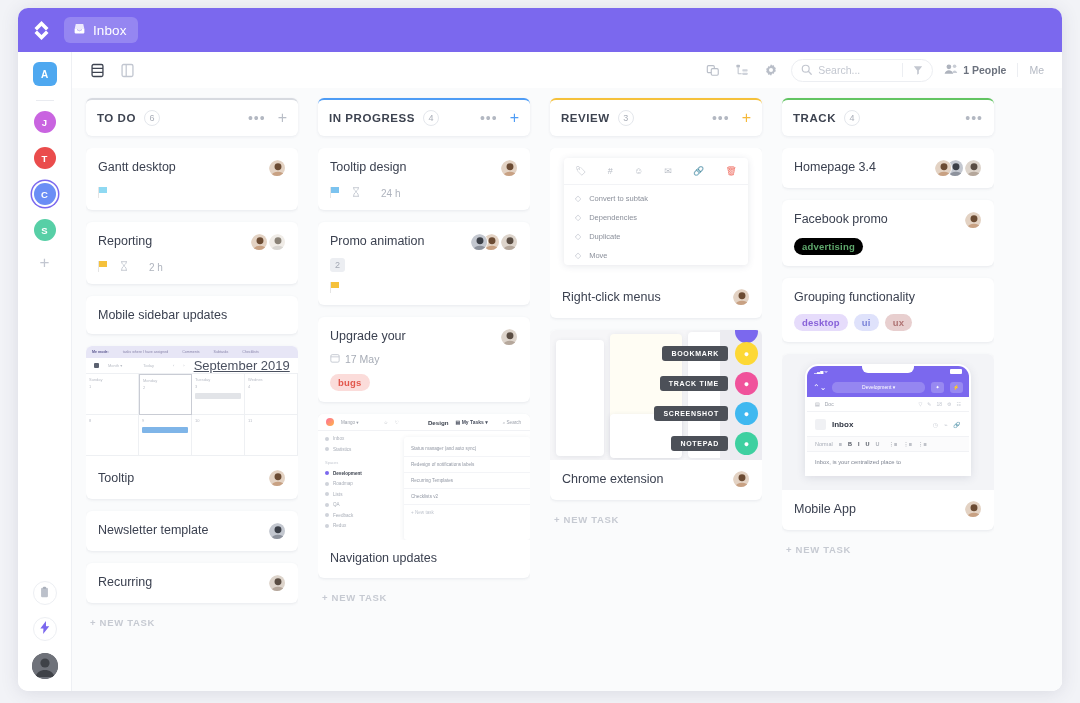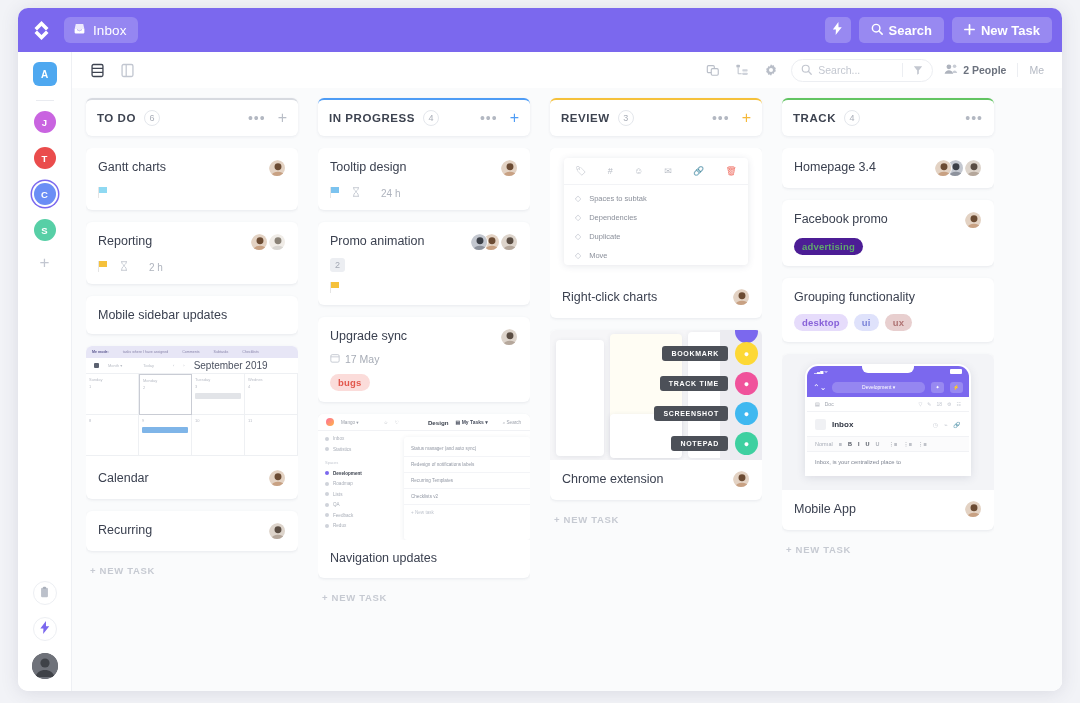--- a/index.html
+++ b/index.html
@@ -191,21 +191,21 @@
   .card-foot .card-title { font-size: 12.5px; }
 
   .newtask { font-size: 9.5px; color: #c6cad2; letter-spacing: .7px; font-weight: 600; padding: 2px 4px 0; cursor: pointer; }
 
   
   .mini-cal { height: 113px; background: #fff; position: relative; font-size: 4px; color: #b9bdc6; }
   .mc-bar { height: 12px; background: #e7e6f6; display: flex; align-items: center; padding: 0 6px; gap: 14px; font-size: 3.6px; color: #8a86ab; }
   .mc-bar b { color: #5c5890; }
   .mc-ctrl { height: 16px; display: flex; align-items: center; gap: 9px; padding: 0 8px; border-bottom: 1px solid #eef0f3; }
   .mc-sq { width: 5px; height: 5px; background: #5b6170; border-radius: 1px; }
-  .mc-month { font-size: 10px; color: #4b5160; margin-left: 0; }
+  .mc-month { font-size: 13px; color: #4b5160; margin-left: 0; text-decoration: underline; }
   .mc-grid { display: grid; grid-template-columns: repeat(4,1fr); }
   .mc-cell { height: 41px; border-right: 1px solid #eef0f3; border-bottom: 1px solid #eef0f3; padding: 3px 3px 0; position: relative; }
   .mc-cell.hl { border: 1px solid #c9ccd4; }
   .mc-ev { height: 6px; border-radius: 1px; margin-top: 4px; }
 
   
   .mini-app { height: 126px; background: #fff; position: relative; }
   .ma-top { height: 17px; display: flex; align-items: center; gap: 7px; padding: 0 8px; border-bottom: 1px solid #f1f2f5; font-size: 4.6px; color: #9ba0aa; }
   .ma-logo { width: 8px; height: 8px; border-radius: 50%; background: linear-gradient(135deg,#ff6b9d,#ffb547); }
   .ma-design { font-size: 6.2px; color: #3e4450; font-weight: 700; margin-left: 22px; }
@@ -279,46 +279,20 @@
         <svg width="13" height="13" viewBox="0 0 16 16" aria-hidden="true">
           <path d="M2 8.5V13a1 1 0 001 1h10a1 1 0 001-1V8.5h-3.2a2.8 2.8 0 01-5.6 0z" fill="#fff"></path>
           <path d="M3.4 2.6h9.2L14 8.5h-3.6a2.4 2.4 0 01-4.8 0H2z" fill="#fff" opacity=".82"></path>
         </svg>
       </span>
       <span>Inbox</span>
     </div>
 
     <div class="topbar-spacer"></div>
 
-    <div class="tb-right">
-      <div class="tb-icon-btn">
-        <span>
-          <svg width="11" height="13" viewBox="0 0 10 14" aria-hidden="true">
-            <path d="M6 0 0 8h3.3L3 14 9.6 5.6H6.1z" fill="#fff"></path>
-          </svg>
-        </span>
-      </div>
-      <div class="tb-btn">
-        <span>
-          <svg width="12" height="12" viewBox="0 0 14 14" aria-hidden="true">
-            <circle cx="6" cy="6" r="4.4" fill="none" stroke="#fff" stroke-width="1.7"></circle>
-            <line x1="9.3" y1="9.3" x2="13" y2="13" stroke="#fff" stroke-width="1.8" stroke-linecap="round"></line>
-          </svg>
-        </span>
-        <span>Search</span>
-      </div>
-      <div class="tb-btn">
-        <span>
-          <svg width="11" height="11" viewBox="0 0 12 12" aria-hidden="true">
-            <path d="M6 1v10M1 6h10" stroke="#fff" stroke-width="1.9" stroke-linecap="round"></path>
-          </svg>
-        </span>
-        <span>New Task</span>
-      </div>
-    </div>
   </div>
 
   <div class="body-row">
 
     <div class="rail">
       <div class="rail-sq">
         <span>A</span>
       </div>
       <div class="rail-div"></div>
       <div id="rail-items">
@@ -422,42 +396,42 @@
 
           <div class="people">
             <span>
               <svg width="14" height="12" viewBox="0 0 16 13" aria-hidden="true">
                 <circle cx="5.6" cy="4" r="2.7" fill="#aeb3bd"></circle>
                 <path d="M.7 12c.6-2.7 2.5-4.2 4.9-4.2S10 9.3 10.6 12z" fill="#aeb3bd"></path>
                 <circle cx="12.1" cy="3.4" r="2" fill="#c9cdd5"></circle>
                 <path d="M9.2 11.2c.5-1.9 1.7-3 3-3s2.4 1 2.9 3z" fill="#c9cdd5"></path>
               </svg>
             </span>
-            <span>2 People</span>
+            <span>1 People</span>
           </div>
           <div class="vdiv"></div>
           <div class="me">Me</div>
         </div>
       </div>
 
       <div class="board-wrap">
         <div class="board" id="board">
             <div class="col">
               <div class="col-head" style="border-top-color: rgb(215, 218, 224);">
                 <div class="col-title">TO DO</div>
                 <div class="col-count">6</div>
                 <div class="col-head-spacer"></div>
                 <div class="col-dots">•••</div>
                 <div class="col-plus" style="color: rgb(185, 190, 199);">+</div>
               </div>
               <div class="col-body">
                 <div class="card">
                   <div class="card-pad">
                     <div class="card-top">
-                      <div class="card-title">Gantt charts</div>
+                      <div class="card-title">Gantt desktop</div>
                       <div class="avs">
                         <div class="av"><svg width="18" height="18" viewBox="0 0 24 24">
                             <circle cx="12" cy="12" r="12" fill="#e3d2c3"></circle>
                             <circle cx="12" cy="9" r="4.6" fill="#6b4b33"></circle>
                             <path d="M2 23c1.2-4.7 5-7.2 10-7.2S20.8 18.3 22 23z" fill="#c8a183"></path>
                           </svg></div>
                       </div>
                     </div>
                     <div class="card-meta">
                       <div class="flag">
@@ -527,27 +501,41 @@
                         <div class="mc-cell">Tuesday<div style="margin-top:2px">3</div><div class="mc-ev" style="background:#e2e4e8"></div></div>
                         <div class="mc-cell">Wednes<div style="margin-top:2px">4</div></div>
                         <div class="mc-cell">8</div>
                         <div class="mc-cell">9<div class="mc-ev" style="background:#7fb5e8"></div></div>
                         <div class="mc-cell">10</div>
                         <div class="mc-cell">11</div>
                       </div>
                     </div>
                   </div>
                   <div class="card-foot">
-                    <div class="card-title">Calendar</div>
+                    <div class="card-title">Tooltip</div>
                     <div class="avs">
                       <div class="av"><svg width="18" height="18" viewBox="0 0 24 24">
                           <circle cx="12" cy="12" r="12" fill="#e3d2c3"></circle>
                           <circle cx="12" cy="9" r="4.6" fill="#6b4b33"></circle>
                           <path d="M2 23c1.2-4.7 5-7.2 10-7.2S20.8 18.3 22 23z" fill="#c8a183"></path>
                         </svg></div>
+                    </div>
+                  </div>
+                </div>
+                <div class="card">
+                  <div class="card-pad">
+                    <div class="card-top">
+                      <div class="card-title">Newsletter template</div>
+                      <div class="avs">
+                        <div class="av"><svg width="18" height="18" viewBox="0 0 24 24">
+                            <circle cx="12" cy="12" r="12" fill="#c3c7cf"></circle>
+                            <circle cx="12" cy="9" r="4.6" fill="#3b3f47"></circle>
+                            <path d="M2 23c1.2-4.7 5-7.2 10-7.2S20.8 18.3 22 23z" fill="#8d929c"></path>
+                          </svg></div>
+                      </div>
                     </div>
                   </div>
                 </div>
                 <div class="card">
                   <div class="card-pad">
                     <div class="card-top">
                       <div class="card-title">Recurring</div>
                       <div class="avs">
                         <div class="av"><svg width="18" height="18" viewBox="0 0 24 24">
                             <circle cx="12" cy="12" r="12" fill="#ddd4cb"></circle>
@@ -617,21 +605,21 @@
                       </div>
                     </div><div class="subbadge">2</div><div class="card-meta">
                       <div class="flag">
                         <i style="background: rgb(245, 193, 59);"></i>
                       </div>
                     </div></div>
                 </div>
                 <div class="card">
                   <div class="card-pad">
                     <div class="card-top">
-                      <div class="card-title">Upgrade sync</div>
+                      <div class="card-title">Upgrade your</div>
                       <div class="avs">
                         <div class="av"><svg width="18" height="18" viewBox="0 0 24 24">
                             <circle cx="12" cy="12" r="12" fill="#ddd4cb"></circle>
                             <circle cx="12" cy="9" r="4.6" fill="#5a4d43"></circle>
                             <path d="M2 23c1.2-4.7 5-7.2 10-7.2S20.8 18.3 22 23z" fill="#b5a79b"></path>
                           </svg></div>
                       </div>
                     </div>
                     <div class="datechip">
                       <span><svg width="10" height="10" viewBox="0 0 12 12">
@@ -703,40 +691,40 @@
                           <span style="font-size:9px;color:#b6bbc4">🏷</span>
                           <span style="font-size:9px;color:#b6bbc4">#</span>
                           <span style="font-size:9px;color:#b6bbc4">☺</span>
                           <span style="font-size:9px;color:#b6bbc4">✉</span>
                           <span style="font-size:9px;color:#b6bbc4">🔗</span>
                           <span style="font-size:9px;color:#ef6a5e">🗑</span>
                         </div>
                         <div class="mm-items">
                           <div class="mm-item">
                             <span style="color:#c3c7d0;font-size:8px">◇</span>
-                            <span>Spaces to subtak</span>
+                            <span>Convert to subtak</span>
                           </div>
                           <div class="mm-item">
                             <span style="color:#c3c7d0;font-size:8px">◇</span>
                             <span>Dependencies</span>
                           </div>
                           <div class="mm-item">
                             <span style="color:#c3c7d0;font-size:8px">◇</span>
                             <span>Duplicate</span>
                           </div>
                           <div class="mm-item">
                             <span style="color:#c3c7d0;font-size:8px">◇</span>
                             <span>Move</span>
                           </div>
                         </div>
                       </div>
                     </div>
                   </div>
                   <div class="card-foot">
-                    <div class="card-title">Right-click charts</div>
+                    <div class="card-title">Right-click menus</div>
                     <div class="avs">
                       <div class="av"><svg width="18" height="18" viewBox="0 0 24 24">
                           <circle cx="12" cy="12" r="12" fill="#e3d2c3"></circle>
                           <circle cx="12" cy="9" r="4.6" fill="#6b4b33"></circle>
                           <path d="M2 23c1.2-4.7 5-7.2 10-7.2S20.8 18.3 22 23z" fill="#c8a183"></path>
                         </svg></div>
                     </div>
                   </div>
                 </div>
                 <div class="card">
@@ -818,21 +806,21 @@
                       <div class="card-title">Facebook promo</div>
                       <div class="avs">
                         <div class="av"><svg width="18" height="18" viewBox="0 0 24 24">
                             <circle cx="12" cy="12" r="12" fill="#e3d2c3"></circle>
                             <circle cx="12" cy="9" r="4.6" fill="#6b4b33"></circle>
                             <path d="M2 23c1.2-4.7 5-7.2 10-7.2S20.8 18.3 22 23z" fill="#c8a183"></path>
                           </svg></div>
                       </div>
                     </div>
                     <div class="tags">
-                      <span class="tag" style="background: #4c1d95; color: rgb(95, 169, 108);">advertising</span>
+                      <span class="tag" style="background: #000000; color: rgb(95, 169, 108);">advertising</span>
                     </div>
                   </div>
                 </div>
                 <div class="card">
                   <div class="card-pad">
                     <div class="card-top">
                       <div class="card-title">Grouping functionality</div>
                     </div>
                     <div class="tags">
                       <span class="tag" style="background: rgb(230, 220, 251); color: rgb(135, 97, 216);">desktop</span>

